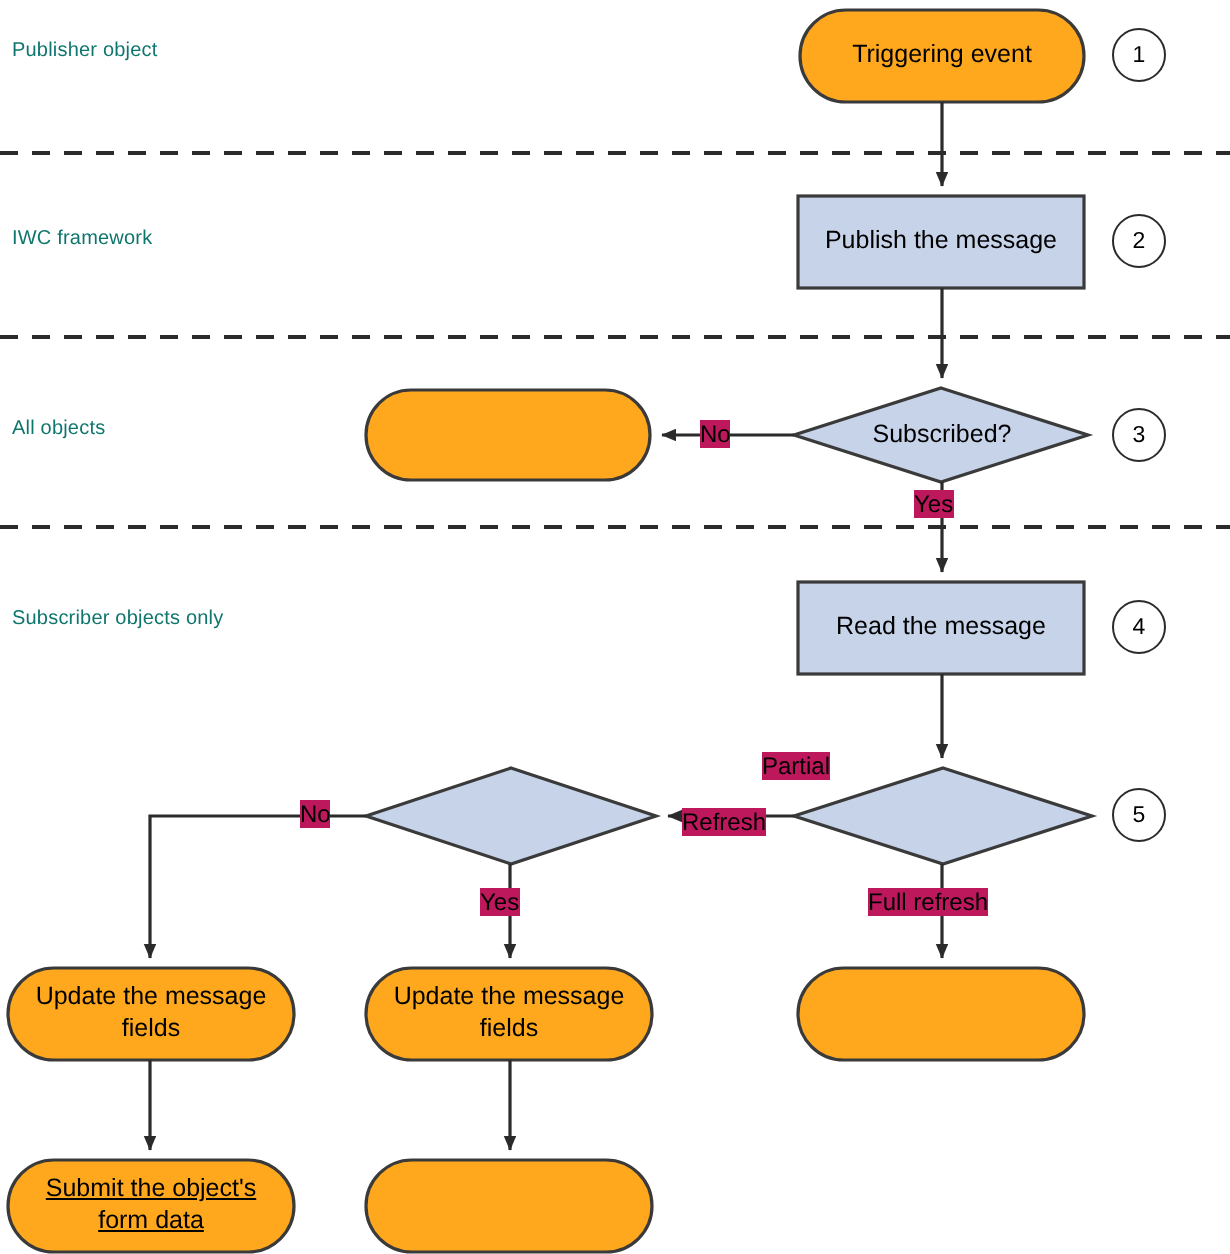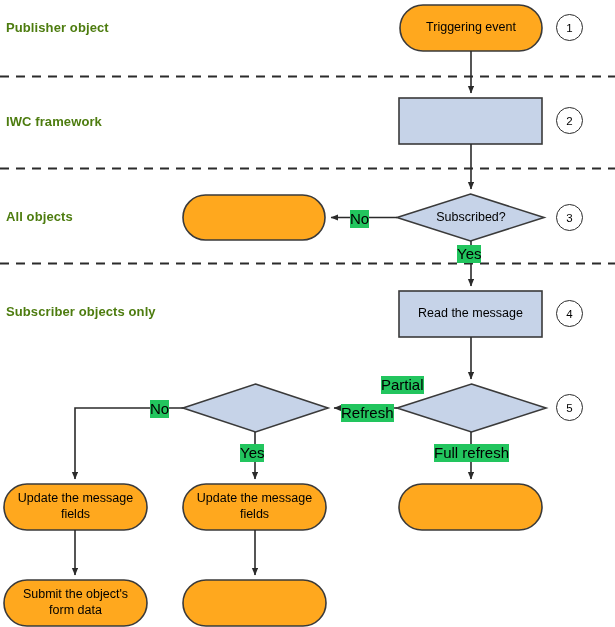--- a/index.html
+++ b/index.html
@@ -19,44 +19,44 @@
   }
   #flow-svg {
     position: absolute;
     left: 0;
     top: 0;
     width: 615px;
     height: 627px;
   }
   .lane-label {
     position: absolute;
-    font-size: 13px;
-    font-weight: bold;
-    color: #4d7c0f;
+    font-size: 10px;
+    font-weight: normal;
+    color: #0f766e;
     white-space: nowrap;
     letter-spacing: 0.1px;
   }
   .node-text {
     position: absolute;
     display: flex;
     align-items: center;
     justify-content: center;
     text-align: center;
     font-size: 12.5px;
     color: #000000;
     line-height: 1.25;
     pointer-events: none;
   }
   .edge-label {
     position: absolute;
-    font-size: 15px;
+    font-size: 12px;
     color: #000000;
     text-align: center;
     white-space: nowrap;
-    background: #22c55e;
+    background: #be185d;
     line-height: 1.18;
   }
   .step-num {
     position: absolute;
     width: 27px;
     height: 27px;
     border: 1.4px solid #2b2b2b;
     border-radius: 50%;
     display: flex;
     align-items: center;
@@ -129,25 +129,26 @@
 
     <line x1="255" y1="530" x2="255" y2="575" stroke="#2b2b2b" stroke-width="1.6" marker-end="url(#arrow)"></line>
   </svg>
 
   <div class="lane-label" style="left:6px; top:20px;">Publisher object</div>
   <div class="lane-label" style="left:6px; top:114px;">IWC framework</div>
   <div class="lane-label" style="left:6px; top:209px;">All objects</div>
   <div class="lane-label" style="left:6px; top:304px;">Subscriber objects only</div>
 
   <div class="node-text" style="left:402px; top:5px; width:138px; height:46px;">Triggering event</div>
+  <div class="node-text" style="left:401px; top:98px; width:139px; height:46px;">Publish the message</div>
   <div class="node-text" style="left:403px; top:195px; width:136px; height:45px;">Subscribed?</div>
   <div class="node-text" style="left:401px; top:291px; width:139px; height:46px;border-radius:16px;">Read the message</div>
   <div class="node-text" style="left:10px; top:484px; width:131px; height:46px;">Update the message fields</div>
   <div class="node-text" style="left:189px; top:484px; width:131px; height:46px;">Update the message fields</div>
-  <div class="node-text" style="left:10px; top:580px; width:131px; height:46px;">Submit the object's form data</div>
+  <div class="node-text" style="left:10px; top:580px; width:131px; height:46px;text-decoration:underline;">Submit the object's form data</div>
 
   <div class="edge-label" style="left:350px; top:210px;">No</div>
   <div class="edge-label" style="left:457px; top:245px;">Yes</div>
   <div class="edge-label" style="left:342px; top:376px;margin-left:39px;">Partial</div>
   <div class="edge-label" style="left:341px; top:404px;">Refresh</div>
   <div class="edge-label" style="left:434px; top:444px;">Full refresh</div>
   <div class="edge-label" style="left:150px; top:400px;">No</div>
   <div class="edge-label" style="left:240px; top:444px;">Yes</div>
 
   <div class="step-num" style="left:556px; top:14px;">1</div>

